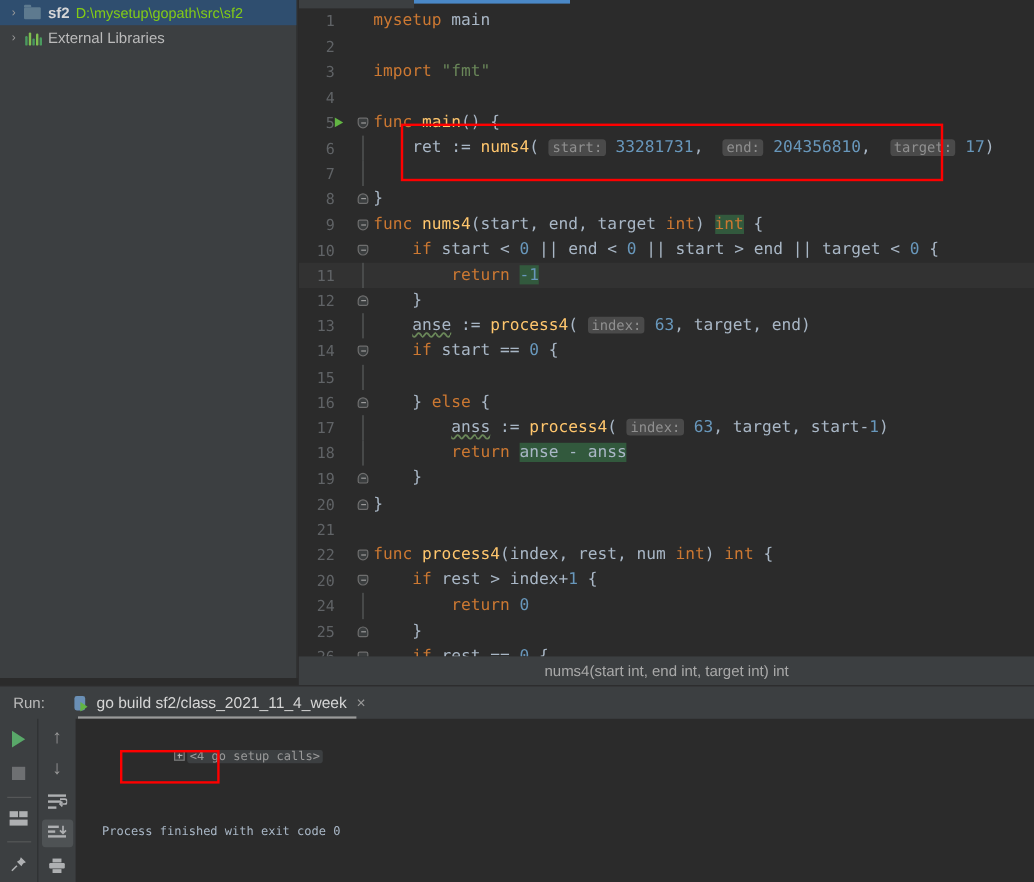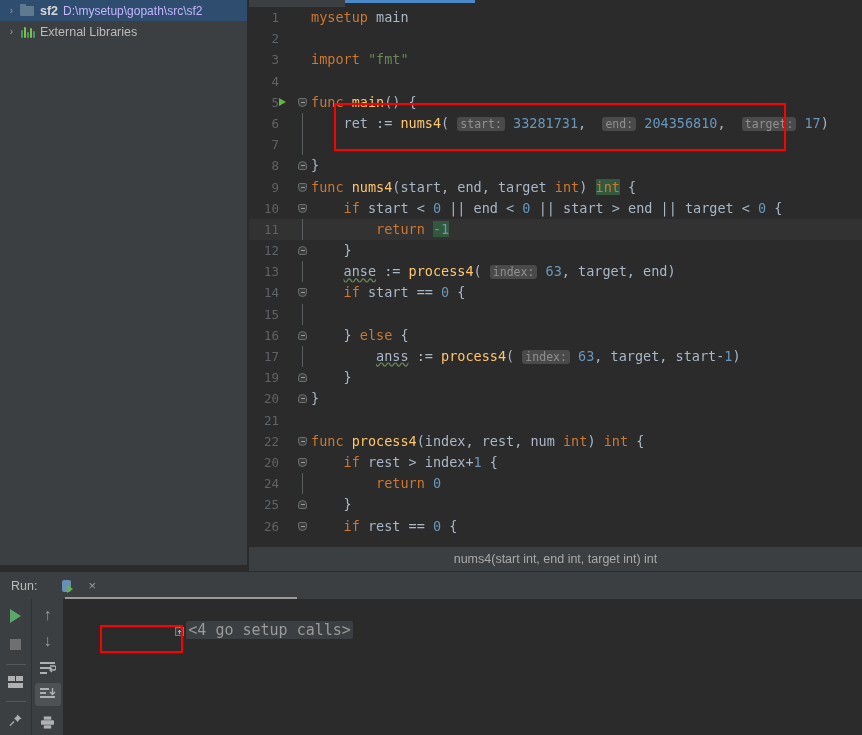--- a/index.html
+++ b/index.html
@@ -30,21 +30,21 @@
     color: #bbbbbb;
     white-space: nowrap;
   }
   .tree-row.selected { background: #2f4e6f; }
   .arrow {
     width: 15px; text-align: center; flex: 0 0 15px;
     color: #9a9a9a; font-size: 10px; line-height: 1;
   }
   .tree-icon { flex: 0 0 18px; width: 18px; height: 16px; position: relative; margin-right: 3px; }
   .lbl-bold { font-weight: bold; color: #d7d7d7; }
-  .lbl-path { color: #c4b5fd; margin-left: 5px; font-size: 12px; }
+  .lbl-path { color: #84cc16; margin-left: 5px; font-size: 12px; }
 
   
   .ico-folder {
     position: absolute; left: 1px; top: 3px;
     width: 14px; height: 10px; background: #5e7a8f;
     border-radius: 1px;
   }
   .ico-folder:before {
     content: ""; position: absolute; left: 0; top: -2px;
     width: 6px; height: 2px; background: #5e7a8f; border-radius: 1px 1px 0 0;
@@ -217,21 +217,21 @@
   .ico-scroll i { position: absolute; left: 0; height: 2px; background: #aeb0b2; }
   .ico-print { position: relative; width: 15px; height: 13px; }
 
   #console {
     flex: 1; position: relative;
     background: #2b2b2b;
     overflow: hidden;
   }
   .console-line {
     font-family: "DejaVu Sans Mono", monospace;
-    font-size: 15px; line-height: 21px;
+    font-size: 10px; line-height: 21px;
     color: #a9b7c6; white-space: pre;
     padding-left: 22px;
   }
   .folded {
     background: #3c3f41; color: #9a9a9a;
     padding: 0 2px; border-radius: 2px;
   }
   .fold-plus {
     display: inline-block; width: 9px; height: 9px;
     border: 1px solid #7a7a7a; box-sizing: border-box;
@@ -291,20 +291,21 @@
         <div class="code-row"><span class="gutter-num">8</span><span class="fold close"></span><span class="code-text"><span class="pln">}</span></span></div>
         <div class="code-row"><span class="gutter-num">9</span><span class="fold open"></span><span class="code-text"><span class="kw">func </span><span class="fn">nums4</span><span class="pln">(start, end, target </span><span class="kw">int</span><span class="pln">) </span><span class="kw hl">int</span><span class="pln"> {</span></span></div>
         <div class="code-row"><span class="gutter-num">10</span><span class="fold open"></span><span class="code-text"><span class="pln">    </span><span class="kw">if </span><span class="pln">start &lt; </span><span class="num">0</span><span class="pln"> || end &lt; </span><span class="num">0</span><span class="pln"> || start &gt; end || target &lt; </span><span class="num">0</span><span class="pln"> {</span></span></div>
         <div class="code-row caret-line"><span class="gutter-num">11</span><span class="foldline"></span><span class="code-text"><span class="pln">        </span><span class="kw">return </span><span class="num hl">-1</span></span></div>
         <div class="code-row"><span class="gutter-num">12</span><span class="fold close"></span><span class="code-text"><span class="pln">    }</span></span></div>
         <div class="code-row"><span class="gutter-num">13</span><span class="foldline"></span><span class="code-text"><span class="pln">    </span><span class="pln wavy">anse</span><span class="pln"> := </span><span class="fn">process4</span><span class="pln">( </span><span class="hint">index:</span><span class="pln"> </span><span class="num">63</span><span class="pln">, target, end)</span></span></div>
         <div class="code-row"><span class="gutter-num">14</span><span class="fold open"></span><span class="code-text"><span class="pln">    </span><span class="kw">if </span><span class="pln">start == </span><span class="num">0</span><span class="pln"> {</span></span></div>
         <div class="code-row"><span class="gutter-num">15</span><span class="foldline"></span></div>
         <div class="code-row"><span class="gutter-num">16</span><span class="fold close"></span><span class="code-text"><span class="pln">    } </span><span class="kw">else</span><span class="pln"> {</span></span></div>
         <div class="code-row"><span class="gutter-num">17</span><span class="foldline"></span><span class="code-text"><span class="pln">        </span><span class="pln wavy">anss</span><span class="pln"> := </span><span class="fn">process4</span><span class="pln">( </span><span class="hint">index:</span><span class="pln"> </span><span class="num">63</span><span class="pln">, target, start-</span><span class="num">1</span><span class="pln">)</span></span></div>
+        <div class="code-row"><span class="gutter-num">18</span><span class="foldline"></span><span class="code-text"><span class="pln">        </span><span class="kw">return </span><span class="pln hl">anse - anss</span></span></div>
         <div class="code-row"><span class="gutter-num">19</span><span class="fold close"></span><span class="code-text"><span class="pln">    }</span></span></div>
         <div class="code-row"><span class="gutter-num">20</span><span class="fold close"></span><span class="code-text"><span class="pln">}</span></span></div>
         <div class="code-row"><span class="gutter-num">21</span><span class="code-text"></span></div>
         <div class="code-row"><span class="gutter-num">22</span><span class="fold open"></span><span class="code-text"><span class="kw">func </span><span class="fn">process4</span><span class="pln">(index, rest, num </span><span class="kw">int</span><span class="pln">) </span><span class="kw">int</span><span class="pln"> {</span></span></div>
         <div class="code-row"><span class="gutter-num">20</span><span class="fold open"></span><span class="code-text"><span class="pln">    </span><span class="kw">if </span><span class="pln">rest &gt; index+</span><span class="num">1</span><span class="pln"> {</span></span></div>
         <div class="code-row"><span class="gutter-num">24</span><span class="foldline"></span><span class="code-text"><span class="pln">        </span><span class="kw">return </span><span class="num">0</span></span></div>
         <div class="code-row"><span class="gutter-num">25</span><span class="fold close"></span><span class="code-text"><span class="pln">    }</span></span></div>
         <div class="code-row"><span class="gutter-num">26</span><span class="fold open"></span><span class="code-text"><span class="pln">    </span><span class="kw">if </span><span class="pln">rest == </span><span class="num">0</span><span class="pln"> {</span></span></div>
       </div>
 
@@ -317,20 +318,21 @@
 
   <div id="run-window">
 
     <div id="run-header">
       <span id="run-label">Run:</span>
       <div id="run-tab">
         <span class="run-tab-icon">
           <i class="rt-body"></i>
             <i class="rt-play"></i>
         </span>
+        <span id="run-tab-title">go build sf2/class_2021_11_4_week</span>
         <span id="run-tab-close">×</span>
       </div>
       <div id="run-tab-active-line"></div>
     </div>
 
     <div id="run-body">
 
       <div class="run-toolbar">
         <div class="tb-btn">
           <span class="ico-play"></span>
@@ -393,20 +395,21 @@
               <rect x="4" y="10" width="8" height="3.5" fill="#aeb0b2"></rect>
             </svg>
           </span>
         </div>
       </div>
 
       <div id="console">
         <div class="console-line">
           <span class="fold-plus"></span><span class="folded">&lt;4 go setup calls&gt;</span>
         </div>
+        <div class="console-line" style="margin-top:21px;">Process finished with exit code 0</div>
 
         <div class="redbox" style="left:37px; top:26px; width:83px; height:28px;"></div>
       </div>
 
     </div>
   </div>
 
 </div>
 
 </body></html>

